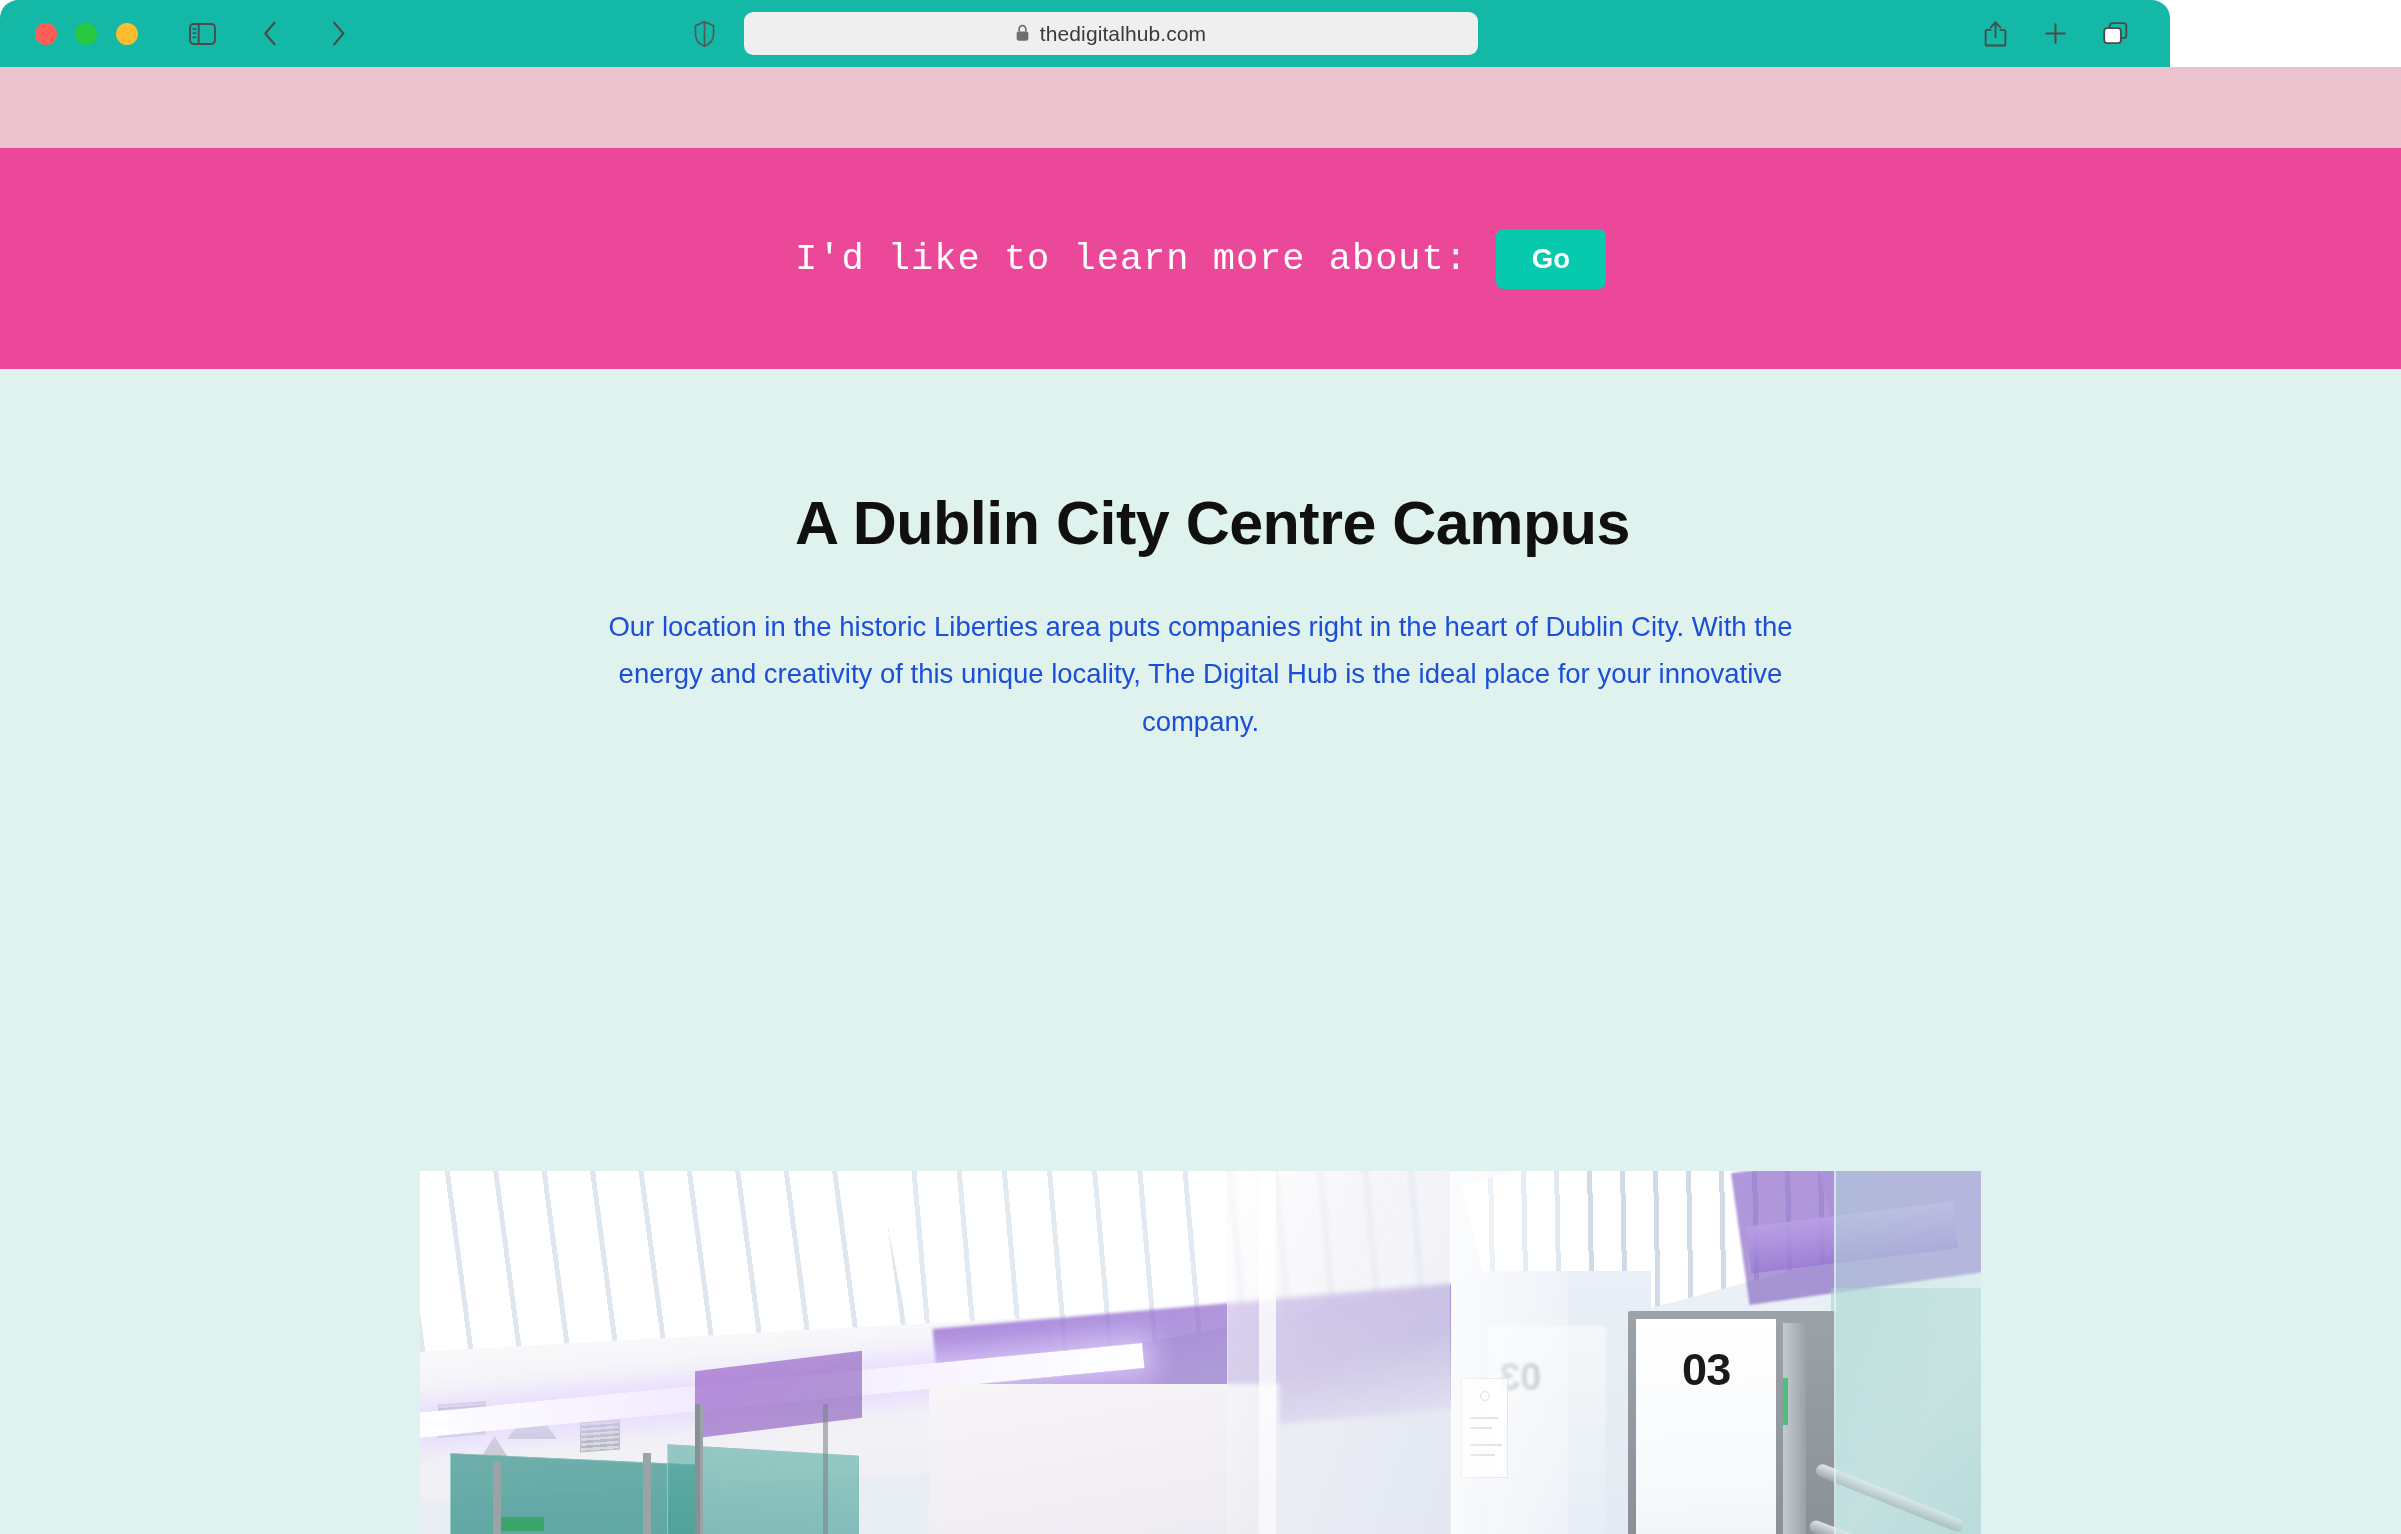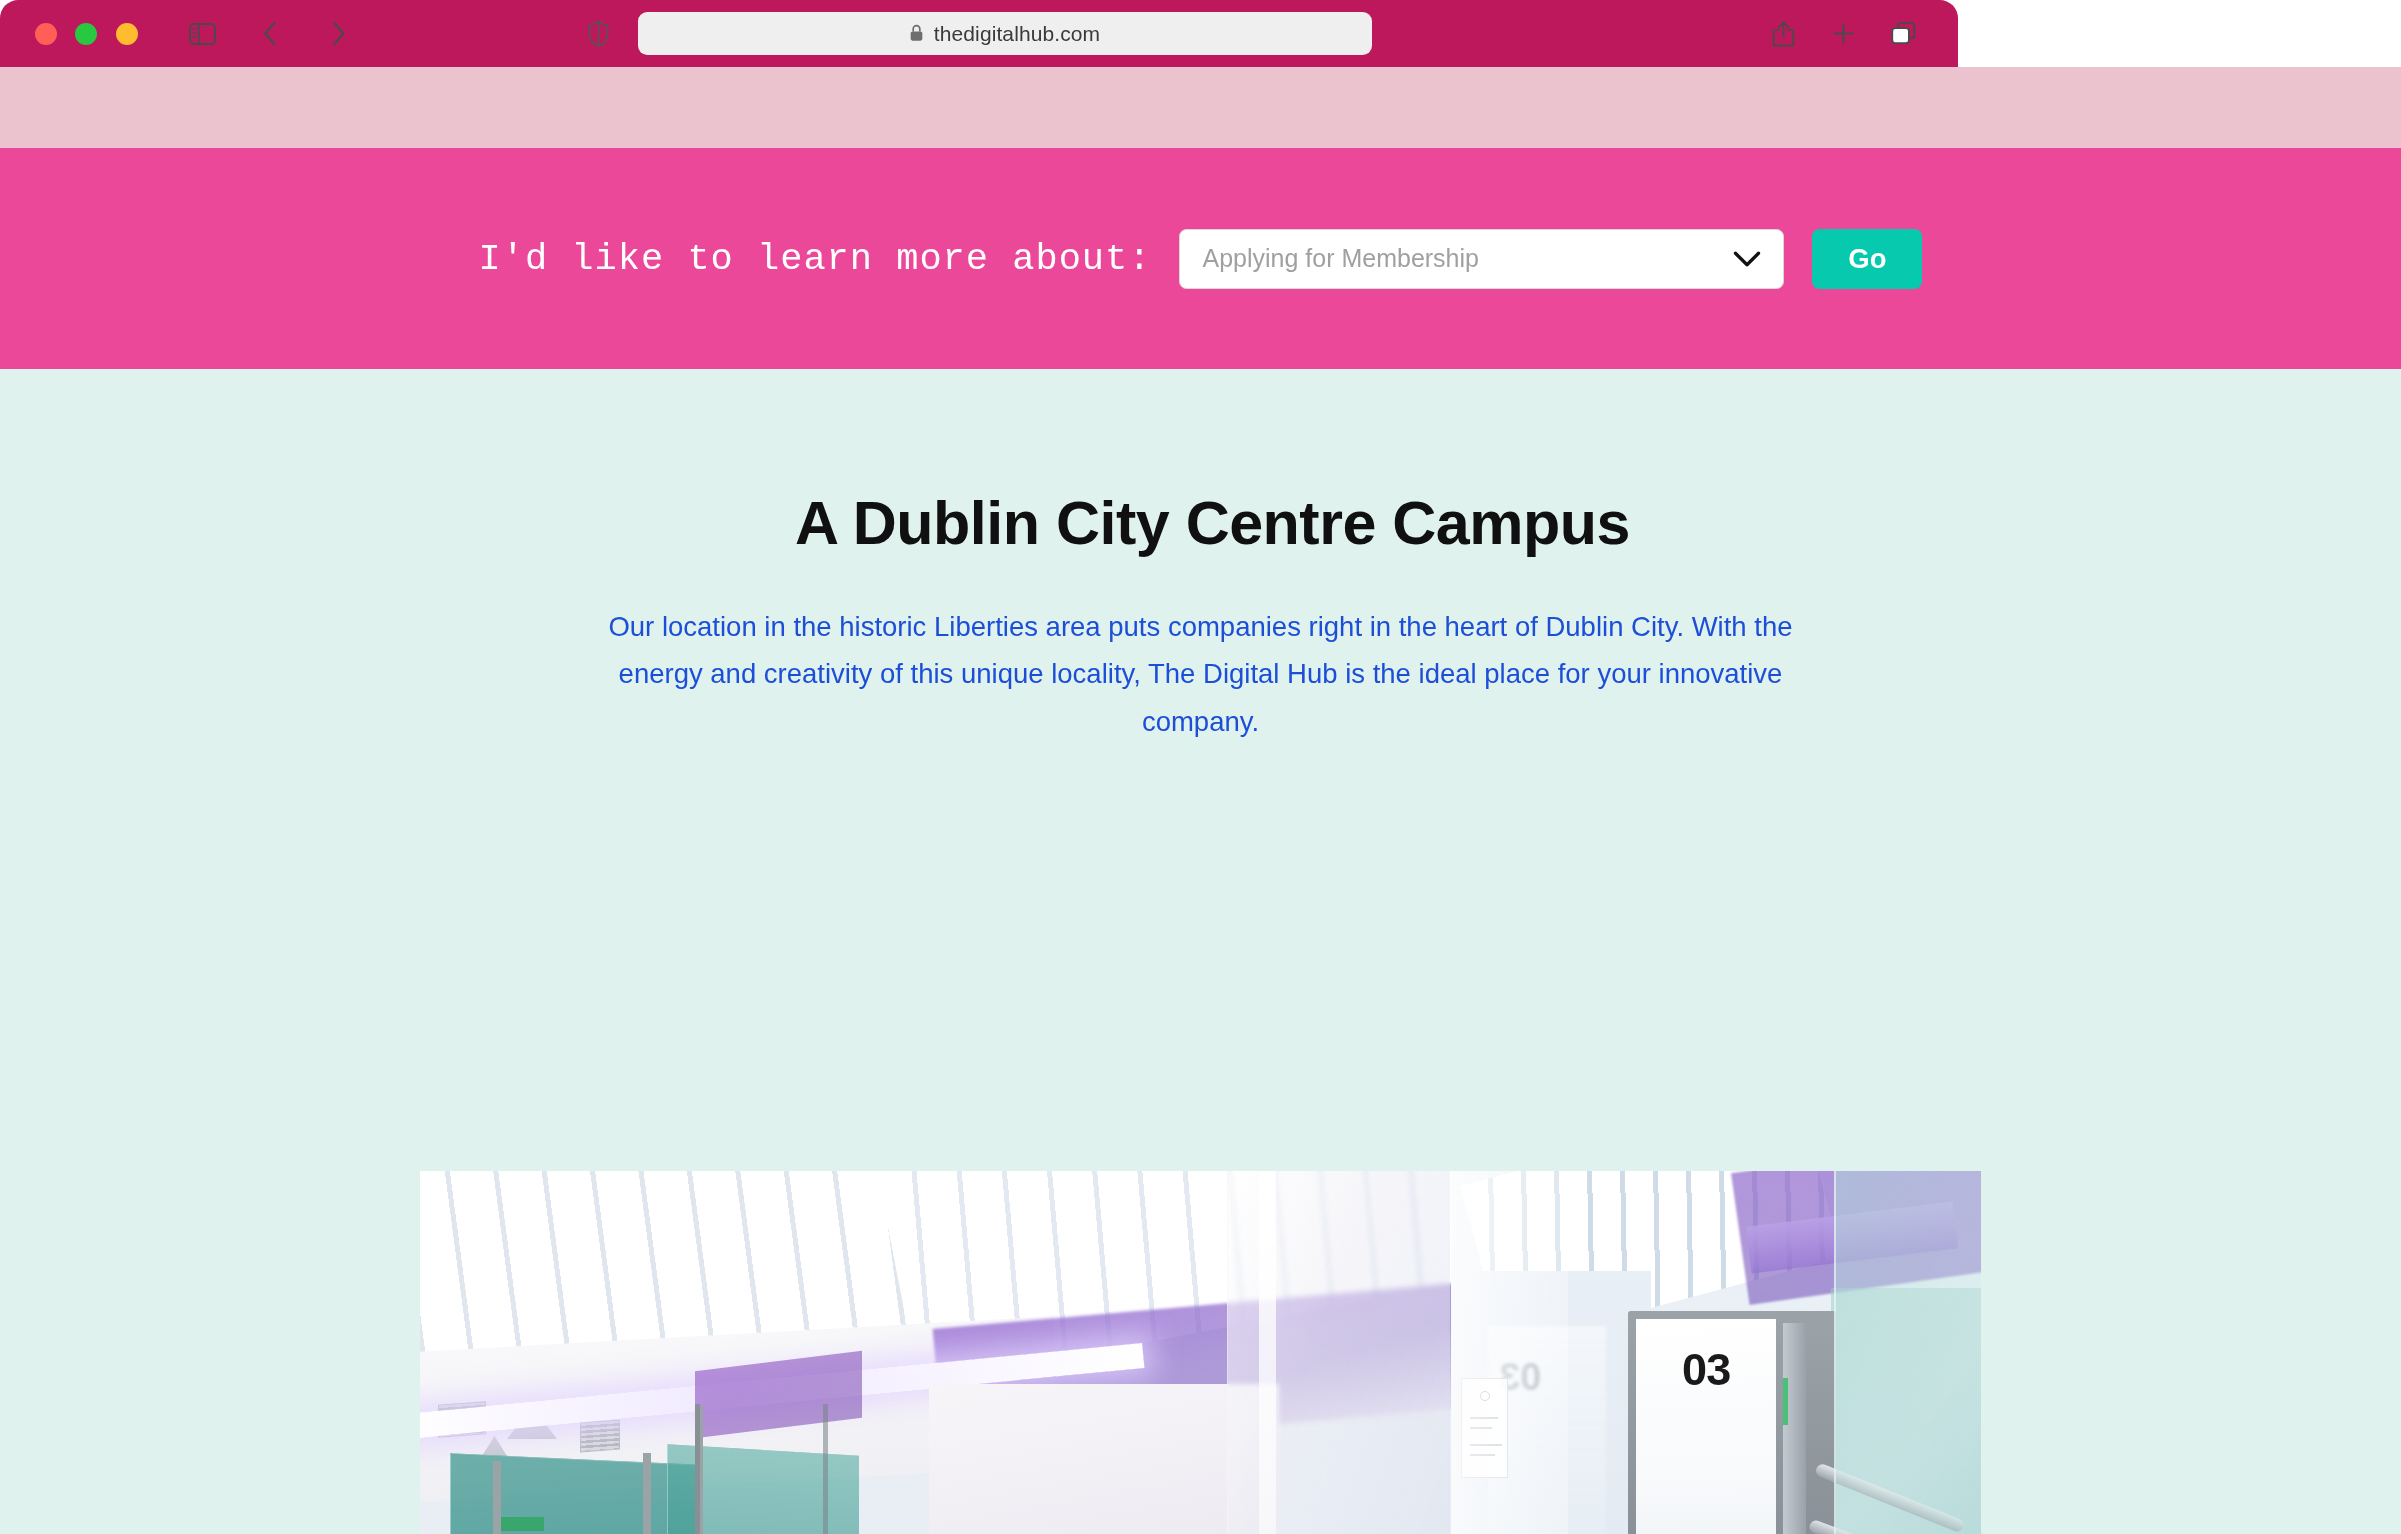--- a/index.html
+++ b/index.html
@@ -7,23 +7,23 @@
     width: 2401px;
     height: 1534px;
     overflow: hidden;
     background: #ffffff;
     font-family: "Liberation Sans", sans-serif;
   }
 
   
   .browser-chrome {
     position: relative;
-    width: 1958px;
+    width: 2170px;
     height: 67px;
-    background: #be185d;
+    background: #14b8a6;
     display: flex;
     align-items: center;
     border-top-left-radius: 18.3px;
     border-top-right-radius: 18.3px;
   }
   .traffic-lights {
     display: flex;
     align-items: center;
     gap: 18.3px;
     margin-left: 35px;
@@ -468,30 +468,20 @@
       </svg>
     </div>
   </div>
 </div>
 
 <div class="pink-strip"></div>
 
 <div class="cta-band">
   <div class="cta-label">I'd like to learn more about:</div>
 
-  <div class="cta-select-wrap">
-    <div class="cta-select">
-      <span>Applying for Membership</span>
-    </div>
-    <span class="chevron">
-      <svg width="28" height="16.7" viewBox="0 0 34 20" fill="none" stroke="#111" stroke-width="4" stroke-linecap="round" stroke-linejoin="round">
-        <polyline points="3,3 17,17 31,3"></polyline>
-      </svg>
-    </span>
-  </div>
 
   <button class="cta-go">Go</button>
 </div>
 
 <div class="mint-section">
 
   <h1 class="section-heading">A Dublin City Centre Campus</h1>
   <p class="section-body">Our location in the historic Liberties area puts companies right in the heart of Dublin City. With the energy and creativity of this unique locality, The Digital Hub is the ideal place for your innovative company.</p>
 
   <div class="photo-frame">

